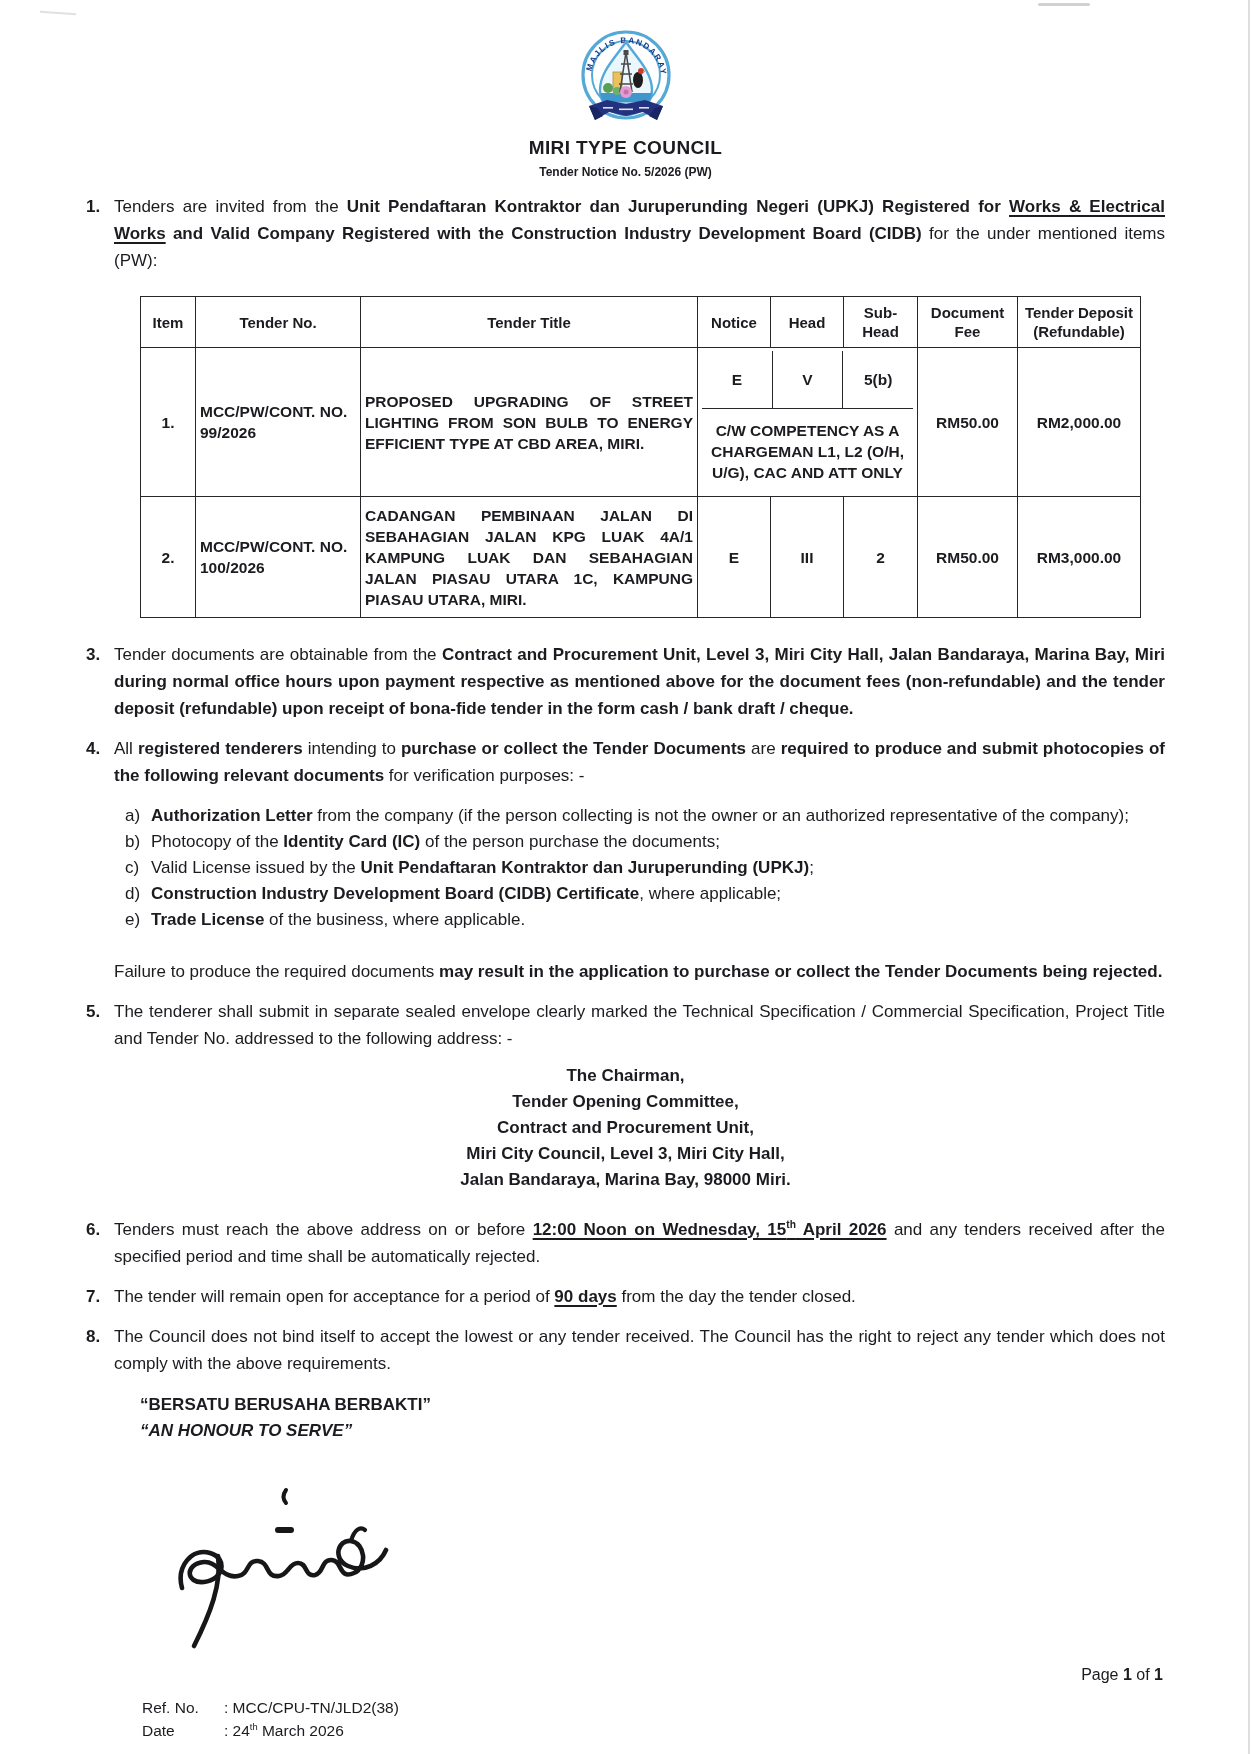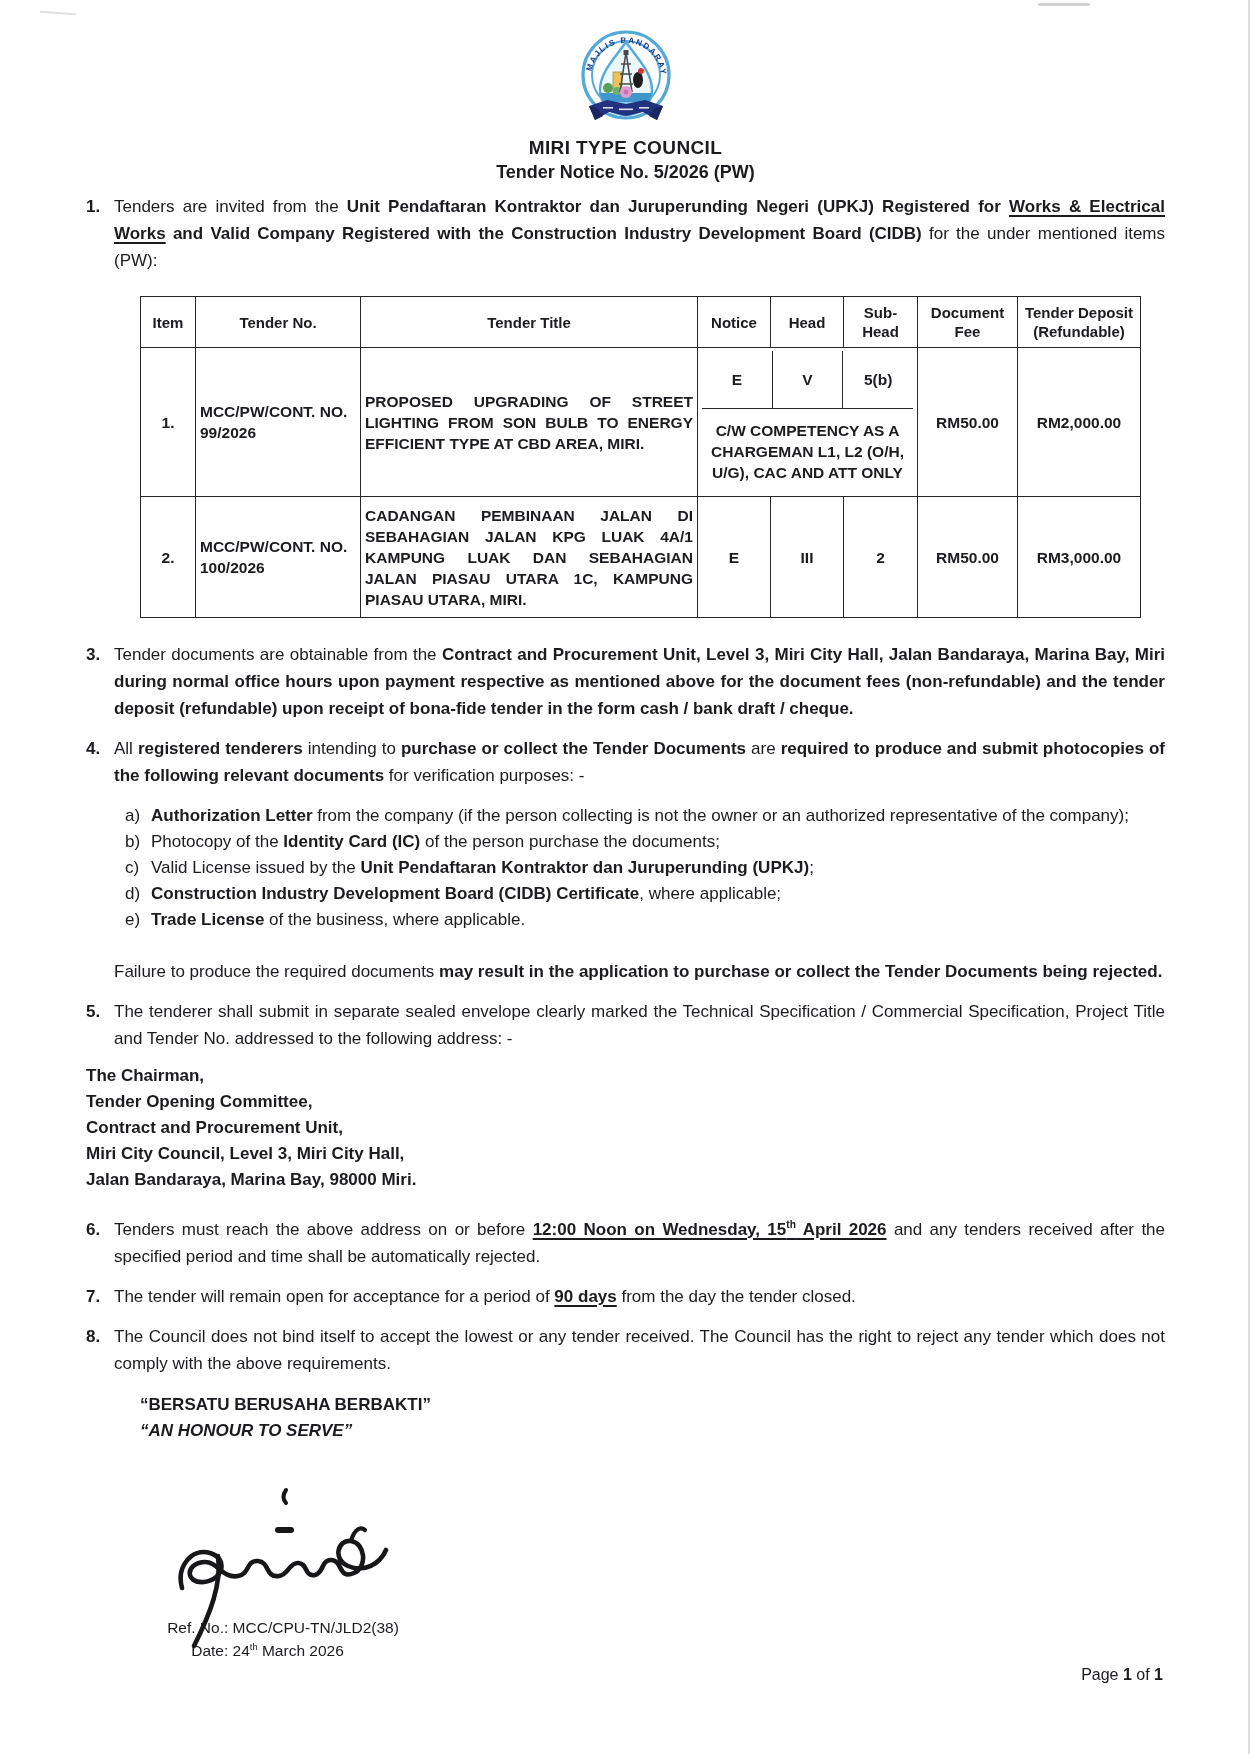--- a/index.html
+++ b/index.html
@@ -6,21 +6,21 @@
   .page{
     position:relative;width:1251px;height:1754px;background:#fff;overflow:hidden;
     font-family:"Liberation Sans",sans-serif;color:#1b1b20;
   }
   .artifact-top{position:absolute;left:1038px;top:3px;width:52px;height:3px;background:#b9b9b9;opacity:.65;border-radius:2px;}
   .artifact-smudge{position:absolute;left:40px;top:12px;width:36px;height:2px;background:#c6c6c6;opacity:.55;transform:rotate(4deg);}
   .artifact-edge{position:absolute;right:1px;top:0;width:2px;height:100%;background:#dedede;}
   .content{position:absolute;left:86px;top:30px;width:1079px;}
   .logo-wrap{text-align:center;margin-bottom:2px;}
   .org{ text-align:center;font-weight:700;font-size:19px;letter-spacing:.4px;line-height:24px;}
-  .notice{text-align:center;font-weight:700;font-size:18px;line-height:25px;margin-bottom:8px;}
+  .notice{text-align:center;font-weight:700;font-size:12px;line-height:25px;margin-bottom:8px;}
   .li{display:flex;font-size:17px;line-height:27px;}
   .li .n{flex:none;width:28px;font-weight:700;}
   .li .t{flex:1;text-align:justify;}
   .b{font-weight:700;}
   .i{font-style:italic;}
   .u{text-decoration:underline;text-decoration-thickness:1.6px;text-underline-offset:3px;}
   sup{font-size:60%;line-height:0;}
   
   table.tender{border-collapse:collapse;margin:22px 0 0 54px;width:1000px;font-size:15.5px;line-height:21px;table-layout:fixed;padding-left:40px;}
   table.tender th,table.tender td{border:1.5px solid #26262b;font-weight:700;vertical-align:middle;padding:3px 4px;}
@@ -42,27 +42,27 @@
   
   .mt-item3{margin-top:23px;}
   .mt-item4{margin-top:13px;}
   .sublist{margin:14px 0 0 39px;font-size:17px;line-height:26px;}
   .subli{display:flex;}
   .subli .ltr{flex:none;width:26px;}
   .subli .t{flex:1;}
   .failure{margin-top:25px;display:flex;font-size:17px;line-height:27px;}
   .failure .sp{flex:none;width:28px;}
   .failure .t{flex:1;text-align:justify;}
-  .addr{margin-top:11px;text-align:left;font-weight:700;font-size:17px;line-height:26px;}
+  .addr{margin-top:11px;text-align:center;font-weight:700;font-size:17px;line-height:26px;}
   .motto{margin:15px 0 0 54px;font-weight:700;font-size:17px;line-height:26px;}
   
   .sig-block{position:absolute;left:140px;top:1548px;font-size:17px;line-height:27px;font-weight:700;}
   .dotline{width:268px;border-bottom:2.5px dotted #26262b;height:12px;margin-bottom:3px;}
   .sig-ink{position:absolute;left:118px;top:1438px;width:340px;height:215px;pointer-events:none;}
-  .footer{position:absolute;left:142px;top:1616px;font-size:15.5px;line-height:23px;text-align:right;}
+  .footer{position:absolute;left:142px;top:1696px;font-size:15.5px;line-height:23px;}
   .frow{display:flex;}
   .frow .flabel{flex:none;width:82px;}
   .pagenum{position:absolute;right:88px;top:1666px;font-size:16px;}
   .pagenum .b{font-weight:700;}
 </style>
 </head>
 <body>
 
 <div class="page">
   <div class="artifact-top"></div>

